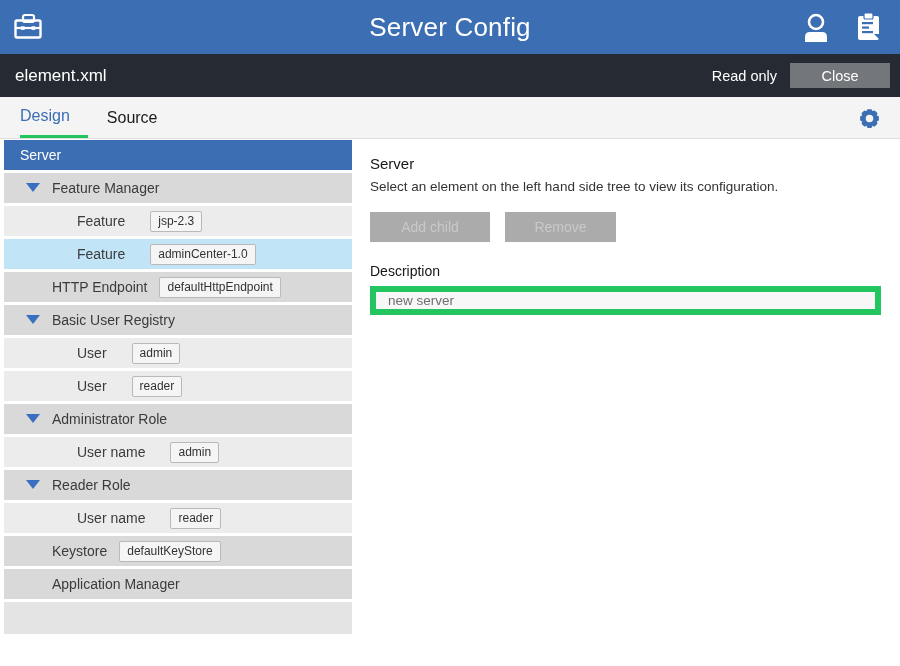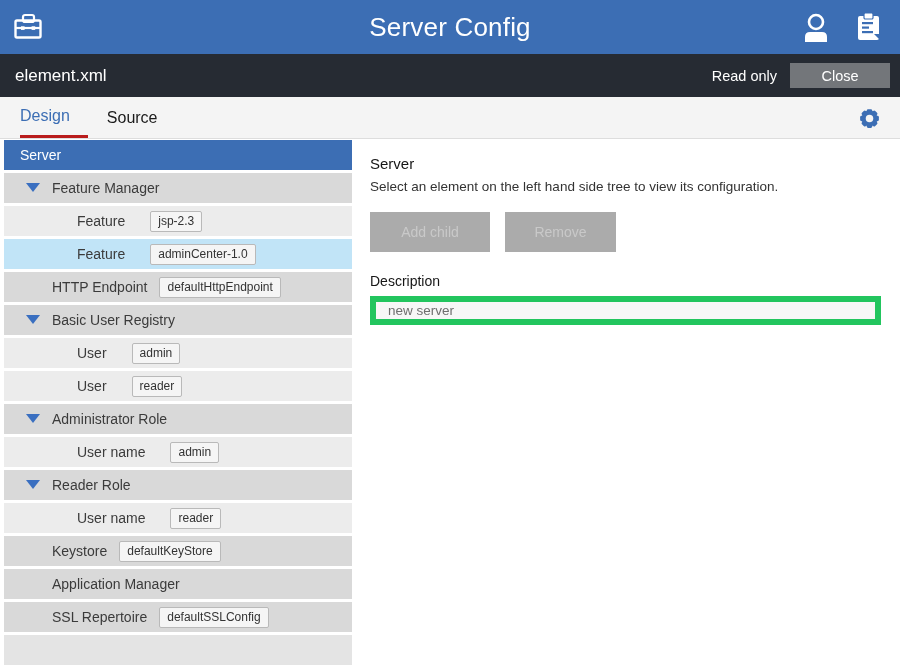--- a/index.html
+++ b/index.html
@@ -24,21 +24,21 @@
   .close-btn { width:100px; height:25px; margin-right:10px; background:#73767a;
                color:#fff; font-size:14.5px; border:none; cursor:pointer;
                font-family:"Liberation Sans", sans-serif; }
 
   
   .tab-bar { position:relative; height:42px; background:#f4f4f4;
              border-bottom:1px solid #ddd; display:flex; align-items:stretch;
              padding-left:20px; }
   .tab { display:flex; align-items:center; font-size:16px; color:#1a1a1a;
          margin-right:19px; cursor:pointer; }
-  .tab.active { color:#3c6eb4; border-bottom:3px solid #b91c1c;
+  .tab.active { color:#3c6eb4; border-bottom:3px solid #22c55e;
                 padding-right:18px; }
   .gear-wrap { position:absolute; right:18px; top:0; height:42px;
                display:flex; align-items:center; cursor:pointer; }
 
   
   .content { display:flex; height:526px; }
 
   
   .tree { width:352px; flex:0 0 352px; background:#fff; overflow:hidden; }
   .tree-row { position:relative; height:30px; margin:0 0 3px 4px;
@@ -55,21 +55,21 @@
   .badge { margin-left:12px; background:#f5f5f5; border:1px solid #b9b9b9;
            border-radius:2px; font-size:12px; color:#333; padding:3px 7px 4px;
            line-height:1; white-space:nowrap; }
   .tree-filler { height:32px; margin-left:4px; background:#e4e4e4; }
 
   
   .detail { flex:1; background:#fff; padding:16px 19px 0 18px; }
   .detail-title { font-size:15px; font-weight:500; color:#161616; }
   .detail-instruction { margin-top:7px; font-size:13.5px; color:#333; }
   .btn-row { margin-top:18px; display:flex; }
-  .gray-btn { height:40px; background:#ababab; border:none; color:#c9c9c9;
+  .gray-btn { height:30px; background:#ababab; border:none; color:#c9c9c9;
               font-size:14px; font-family:"Liberation Sans", sans-serif; }
   .gray-btn.add { width:120px; margin-right:15px; }
   .gray-btn.remove { width:111px; }
   .desc-label { margin-top:21px; font-size:14px; font-weight:500; color:#161616; }
   .desc-input { margin-top:7px; width:100%; height:29px; background:#f7f7f7;
                 border:6px solid #22c55e; padding:0 12px; font-size:13.5px;
                 color:#6f6f6f; font-family:"Liberation Sans", sans-serif; }
 </style>
 </head>
 <body>
@@ -180,24 +180,20 @@
           <span>User name</span>
           <span class="badge">reader</span>
         </div>
         <div class="tree-row lvl1">
           <span>Keystore</span>
           <span class="badge">defaultKeyStore</span>
         </div>
         <div class="tree-row lvl1">
           <span>Application Manager</span>
         </div>
-        <div class="tree-row lvl1">
-          <span>SSL Repertoire</span>
-          <span class="badge">defaultSSLConfig</span>
-        </div>
       </div>
     <div class="tree-filler"></div>
   </div>
 
   <div class="detail">
     <div class="detail-title">Server</div>
     <div class="detail-instruction">Select an element on the left hand side tree to view its configuration.</div>
     <div class="btn-row">
       <button class="gray-btn add" disabled="">Add child</button>
       <button class="gray-btn remove" disabled="">Remove</button>

